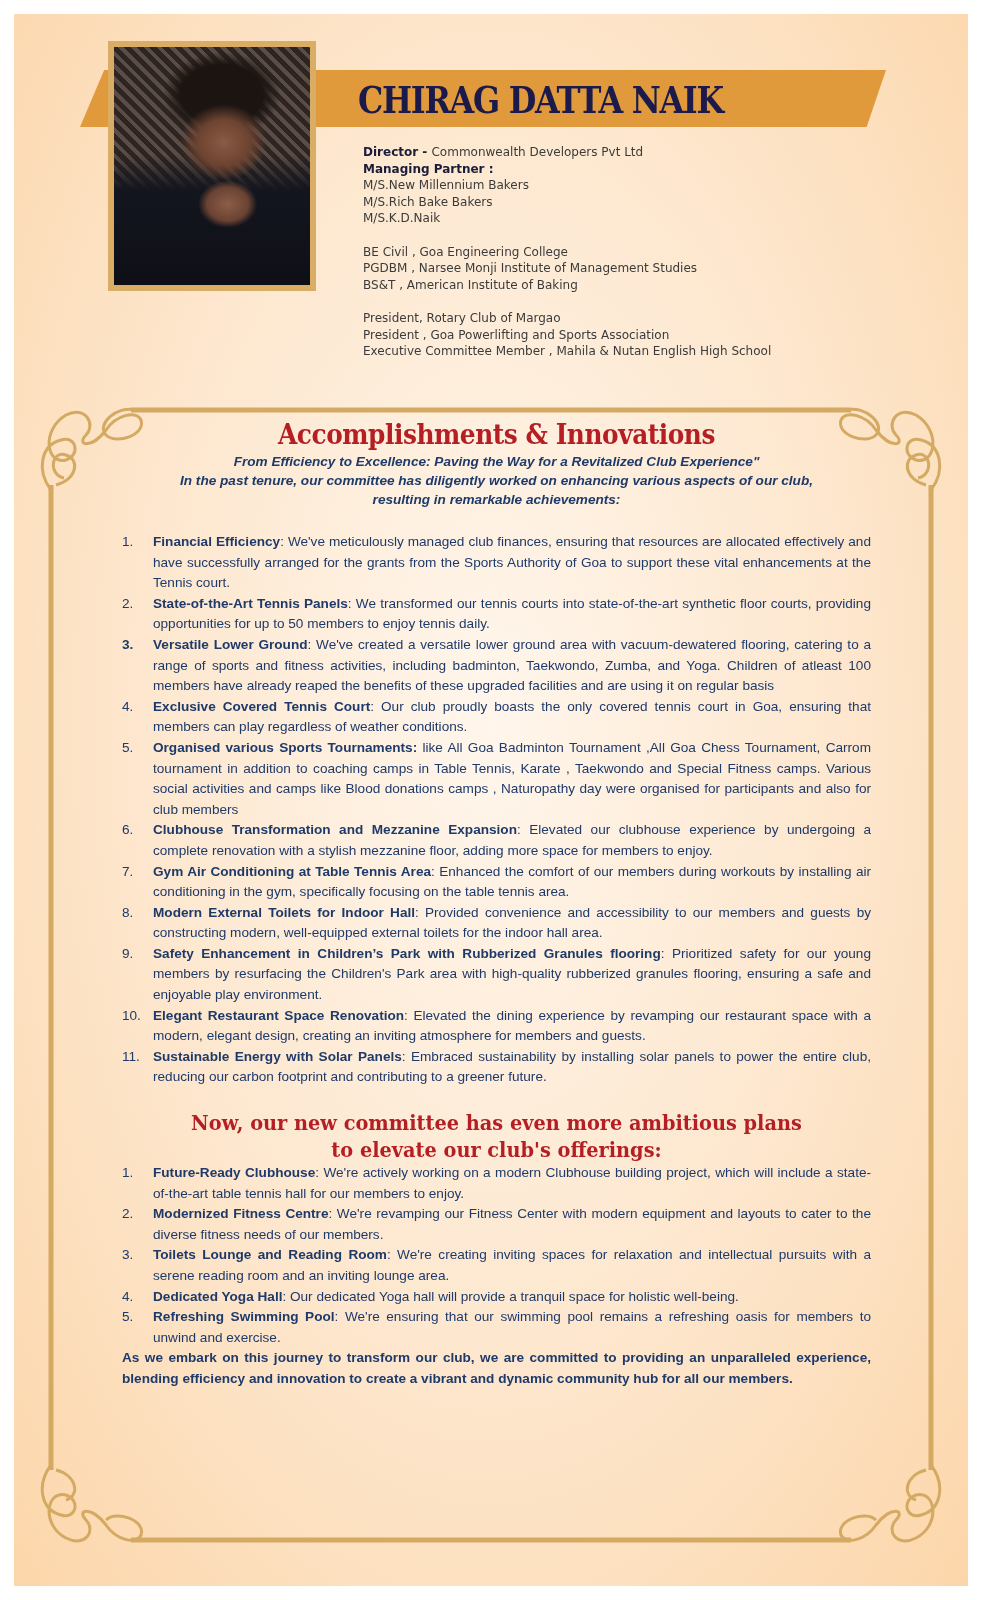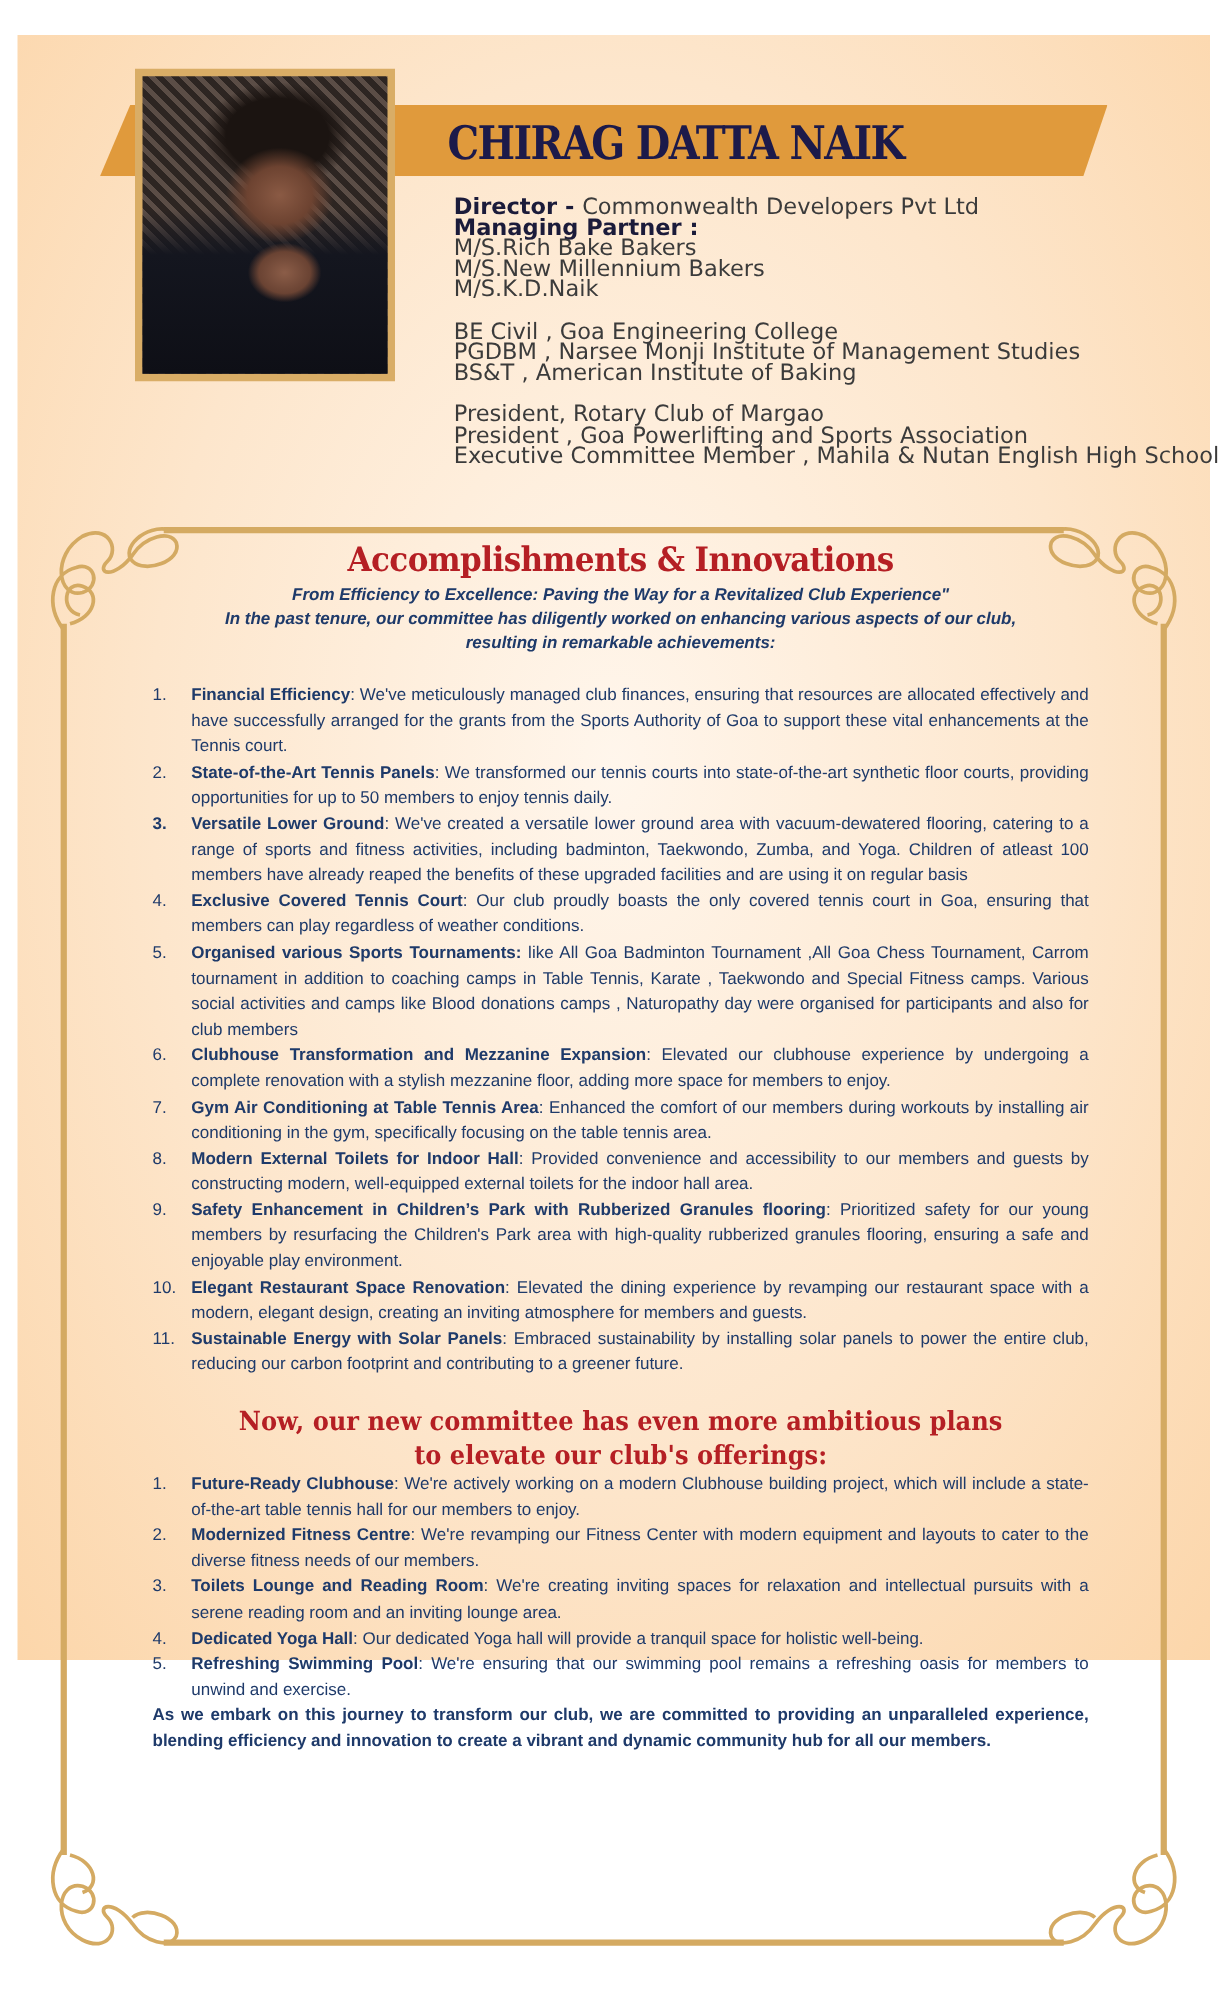--- a/index.html
+++ b/index.html
@@ -1,18 +1,18 @@
 <!DOCTYPE html>
 <html><head>
 <meta charset="utf-8">
 <style>
   html, body { margin: 0; padding: 0; background: #ffffff; }
   body { width: 982px; height: 1600px; position: relative; overflow: hidden; }
   .page {
-    position: absolute; left: 14px; top: 28px; width: 954px; height: 1300px;
+    position: absolute; left: 14px; top: 14px; width: 954px; height: 1572px;
     background: radial-gradient(ellipse at 50% 45%, #fff6ec 0%, #fde6cc 55%, #fcd6aa 100%);
   }
   .banner {
     position: absolute; left: 66px; top: 56px; width: 806px; height: 57px;
     background: #e09a3c;
     clip-path: polygon(3% 0, 100% 0, 97.6% 100%, 0 100%);
   }
   .name {
     position: absolute; left: 344px; top: 64px;
     font-family: "DejaVu Serif", serif; font-weight: bold; font-size: 37px;
@@ -27,21 +27,21 @@
     width: 100%; height: 100%;
     background:
       radial-gradient(ellipse 22% 16% at 56% 40%, #8a5a44 0%, #6d4331 60%, transparent 100%),
       radial-gradient(ellipse 30% 18% at 55% 20%, #1b1411 0%, #1b1411 70%, transparent 100%),
       radial-gradient(ellipse 15% 10% at 58% 66%, #8b5d48 0%, #6a4333 70%, transparent 100%),
       linear-gradient(180deg, transparent 0%, transparent 45%, #14161f 60%, #0e0f16 100%),
       repeating-linear-gradient(45deg, #5b4d46 0 4px, #2d2522 4px 9px);
   }
   .info {
     position: absolute; left: 349px; top: 130px;
-    font-family: "DejaVu Sans", sans-serif; font-size: 18px; line-height: 16.6px; color: #3b3b3b;
+    font-family: "DejaVu Sans", sans-serif; font-size: 12px; line-height: 16.6px; color: #3b3b3b;
   }
   .info .line { white-space: nowrap; }
   .info .gap { height: 16.6px; }
   .info b { color: #1b1b3a; }
 
   .frame { position: absolute; left: 22px; top: 376px; width: 910px; height: 1170px; }
   .frame svg { position: absolute; left: 0; top: 0; }
 
   .content {
     position: absolute; left: 108px; top: 404px; width: 749px;
@@ -79,22 +79,22 @@
 <div class="page">
   <div class="banner"></div>
   <div class="photo-frame">
     <div class="photo" title="Portrait of Chirag Datta Naik"></div>
   </div>
   <div class="name">CHIRAG DATTA NAIK</div>
 
   <div class="info">
     <div class="line"><b>Director - </b><span>Commonwealth Developers Pvt Ltd</span></div>
     <div class="line"><b>Managing Partner :</b></div>
+    <div class="line">M/S.New Millennium Bakers</div>
     <div class="line">M/S.Rich Bake Bakers</div>
-    <div class="line">M/S.New Millennium Bakers</div>
     <div class="line">M/S.K.D.Naik</div>
     <div class="gap"></div>
     <div class="line">BE Civil , Goa Engineering College</div>
     <div class="line">PGDBM , Narsee Monji Institute of Management Studies</div>
     <div class="line">BS&amp;T , American Institute of Baking</div>
     <div class="gap"></div>
     <div class="line">President, Rotary Club of Margao</div>
     <div class="line">President , Goa Powerlifting and Sports Association</div>
     <div class="line">Executive Committee Member , Mahila &amp; Nutan English High School</div>
   </div>

